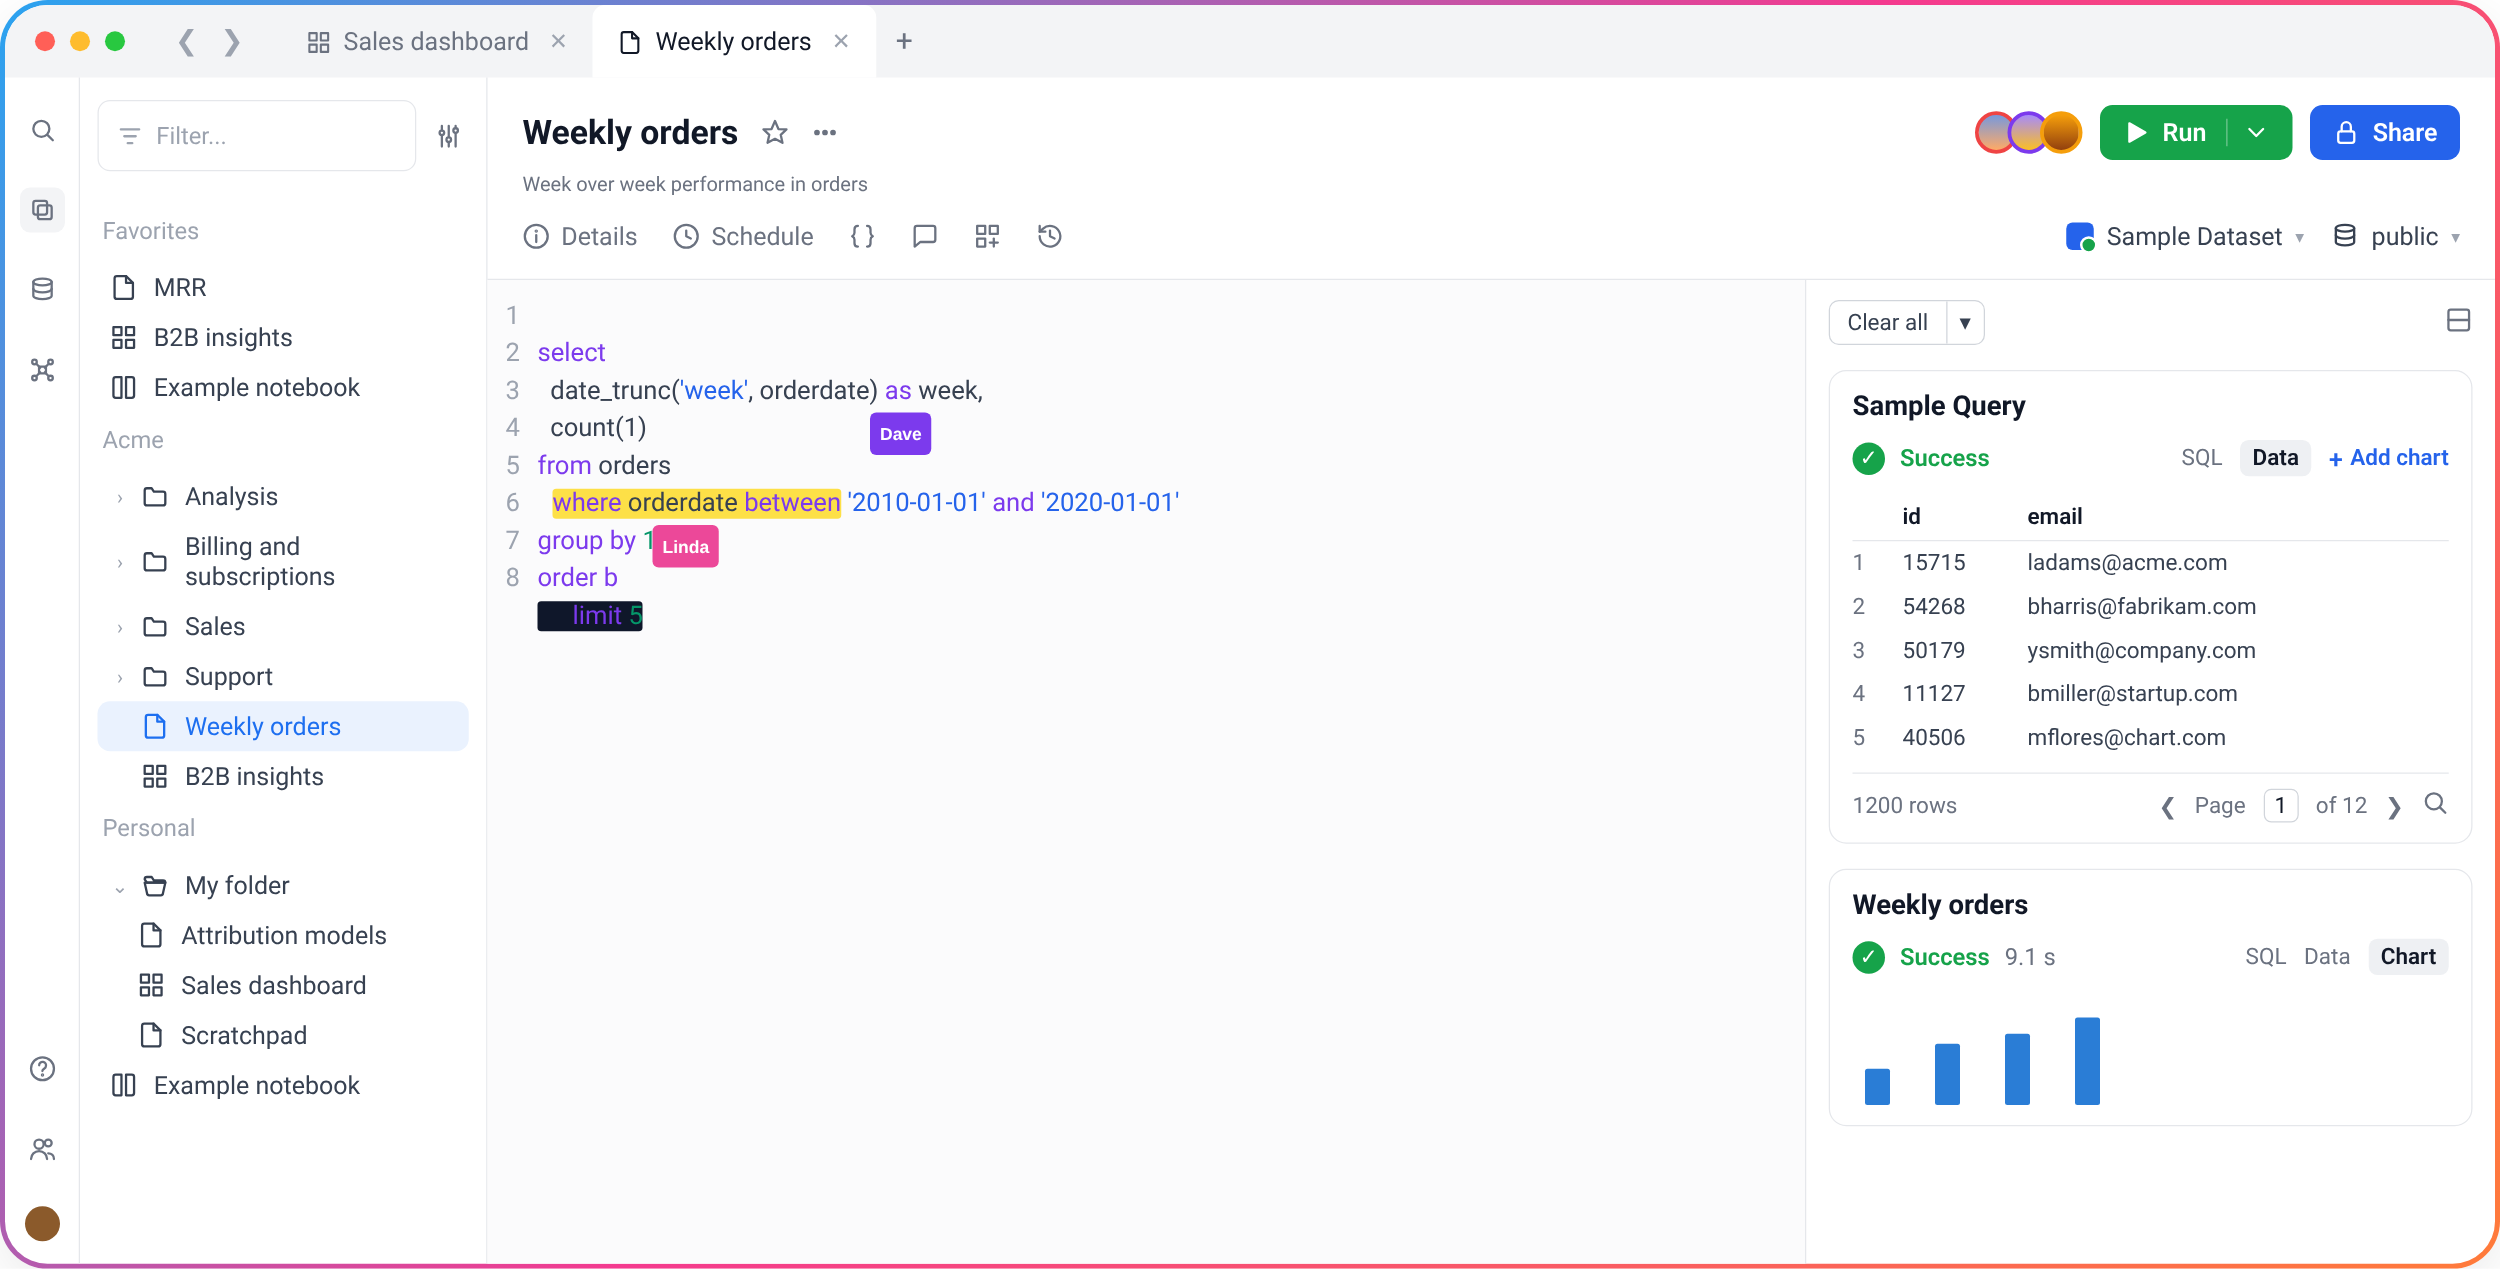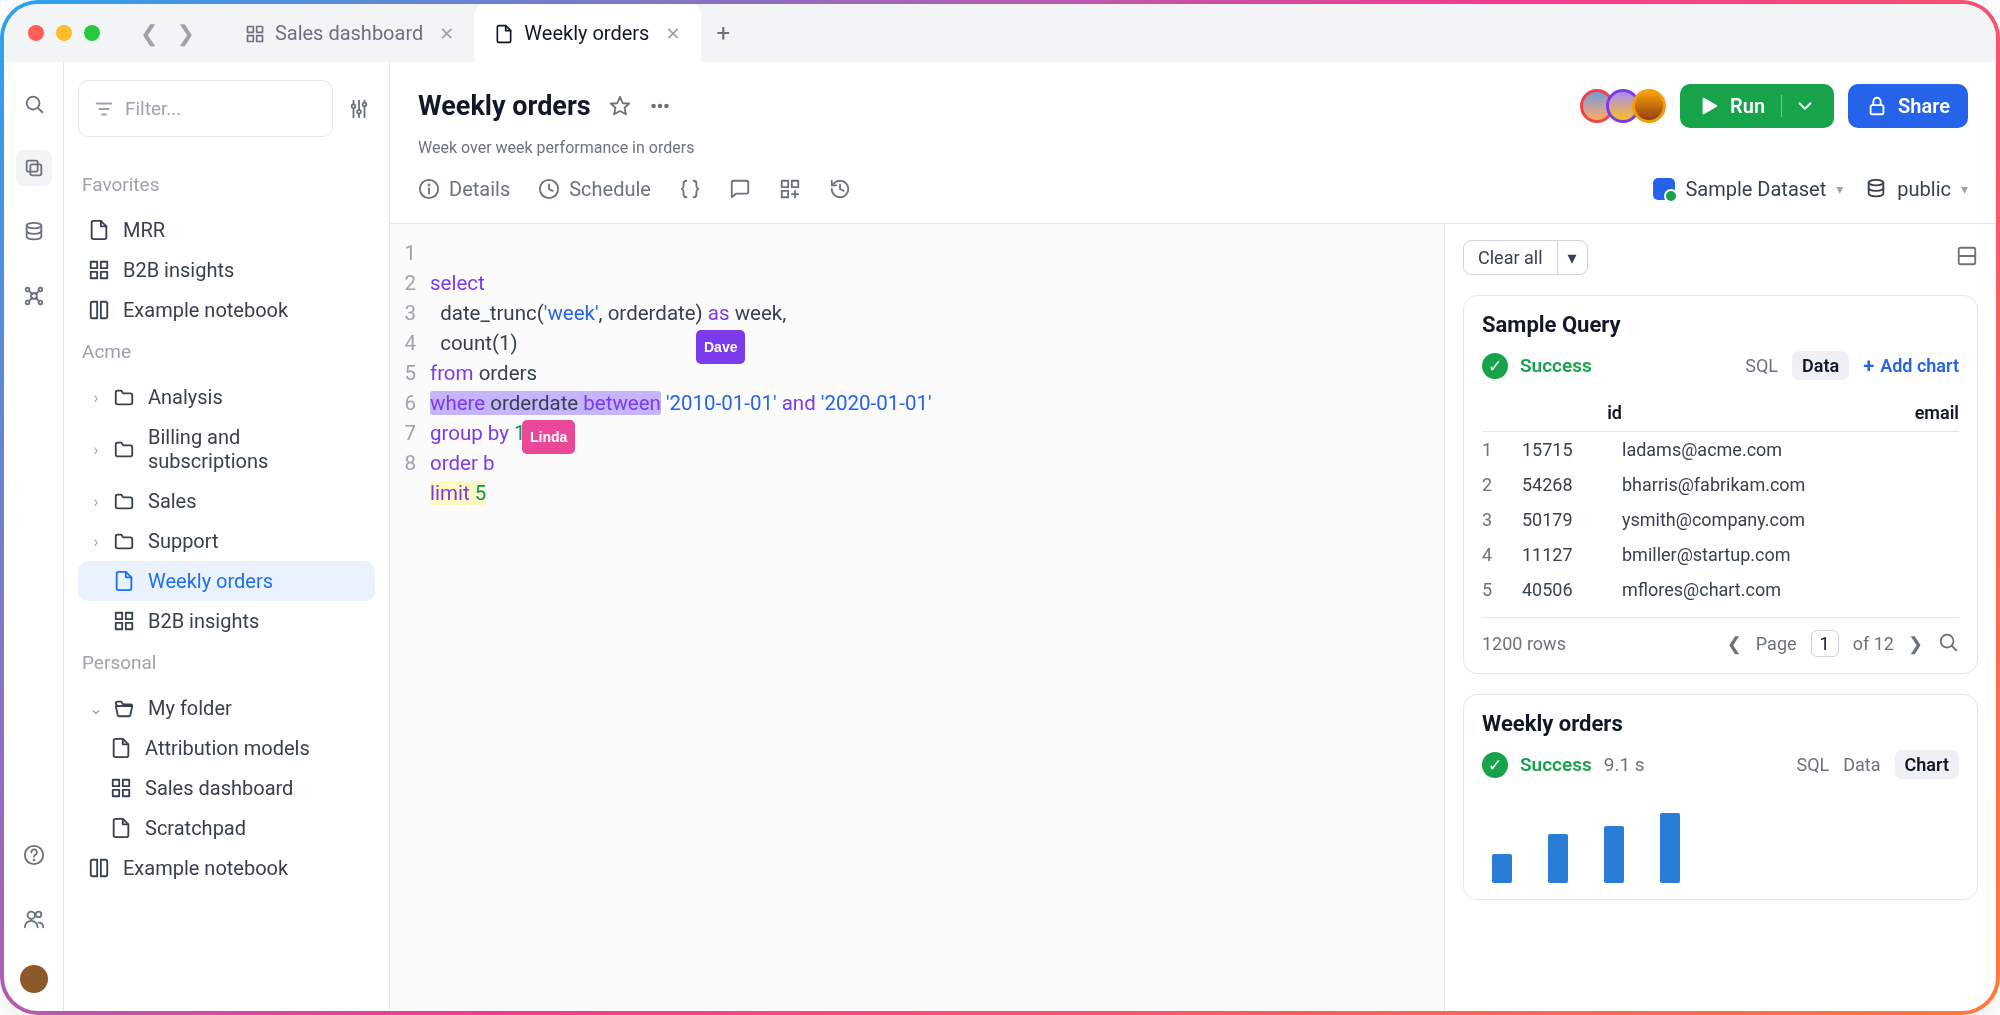--- a/index.html
+++ b/index.html
@@ -68,22 +68,22 @@
 .dsicon { width:22px; height:22px; background:#2563eb; border-radius:5px; position:relative;}
 .dsicon::after{content:"";position:absolute;right:-3px;bottom:-3px;width:10px;height:10px;border-radius:50%;background:#16a34a;border:2px solid #fff;}
 .caret { font-size:14px; color:#9ca3af;}
 
 
 .split { flex:1; display:flex; min-height:0; border-top:1px solid #e5e7eb;}
 .editor { flex:1; background:#fbfbfc; display:flex; padding:14px 0 14px 0; font-family: ui-monospace, SFMono-Regular, Menlo, monospace; font-size:20.5px; line-height:30px; overflow:auto;}
 .gutter { width:40px; color:#9ca3af; text-align:right; padding-right:14px; user-select:none;}
 .code { flex:1; white-space:pre; color:#374151; position:relative;}
 .kw { color:#7c3aed;}
-.cursor-hl { background:#c4b5fd; border-radius:3px;}
-.sel-hl { background:#fef9c3; border-radius:3px;}
+.cursor-hl { background:#fde047; border-radius:3px;margin-left:12px;}
+.sel-hl { background:#0f172a; border-radius:3px;padding-left:28px;}
 .str { color:#2563eb;}
 .num { color:#059669;}
 .tag { position:absolute; font-family:-apple-system,sans-serif; font-size:14px; font-weight:600; color:#fff; padding:2px 8px; border-radius:5px;}
 .tag-dave { background:#7c3aed;}
 .tag-linda { background:#ec4899;}
 
 
 .respanel { width:552px; border-left:1px solid #e5e7eb; padding:16px 18px; display:flex; flex-direction:column; gap:20px; overflow:auto;}
 .clearrow { display:flex; align-items:center;}
 .clearbtn { display:flex; align-items:center; border:1px solid #d1d5db; border-radius:8px; overflow:hidden; color:#374151; font-size:18px; cursor:pointer;}
@@ -94,21 +94,21 @@
 .card { border:1px solid #e5e7eb; border-radius:14px; padding:16px 18px;}
 .card h3 { font-size:22px; font-weight:700; color:#111827; margin-bottom:14px;}
 .statusrow { display:flex; align-items:center; gap:12px; font-size:19px; margin-bottom:14px;}
 .okbadge { width:26px;height:26px;border-radius:50%;background:#16a34a;color:#fff;display:flex;align-items:center;justify-content:center;font-size:17px;}
 .ok { color:#16a34a; font-weight:600;}
 .tabs-sm { margin-left:auto; display:flex; align-items:center; gap:14px; font-size:18px; color:#6b7280;}
 .tabs-sm .pill { background:#eef0f3; border-radius:7px; padding:4px 10px; color:#111827; font-weight:600;}
 .addchart { color:#2563eb; font-weight:600; cursor:pointer; display:flex; gap:6px; align-items:center;}
 
 .tbl { font-size:18px; color:#374151;}
-.tbl .thead { display:flex; color:#111827; font-weight:600; padding:8px 0; border-bottom:1px solid #e5e7eb;text-align:right;}
+.tbl .thead { display:flex; color:#111827; font-weight:600; padding:8px 0; border-bottom:1px solid #e5e7eb;}
 .tbl .row { display:flex; padding:7px 0;}
 .tbl .c0{width:40px;color:#6b7280;} .tbl .c1{width:100px;} .tbl .c2{flex:1;}
 
 .pager { display:flex; align-items:center; gap:14px; color:#6b7280; font-size:18px; padding-top:12px; border-top:1px solid #e5e7eb; margin-top:10px;}
 .pager .box { border:1px solid #d1d5db; border-radius:6px; padding:2px 8px; color:#111827;}
 .pager .sep{flex:1;}
 .pager .licn{cursor:pointer;}
 
 .chartarea { height:90px; display:flex; align-items:flex-end; gap:36px; padding:8px 10px 0 10px; overflow:hidden;}
 .bar { width:20px; background:#2a7dd6; border-radius:2px;}

